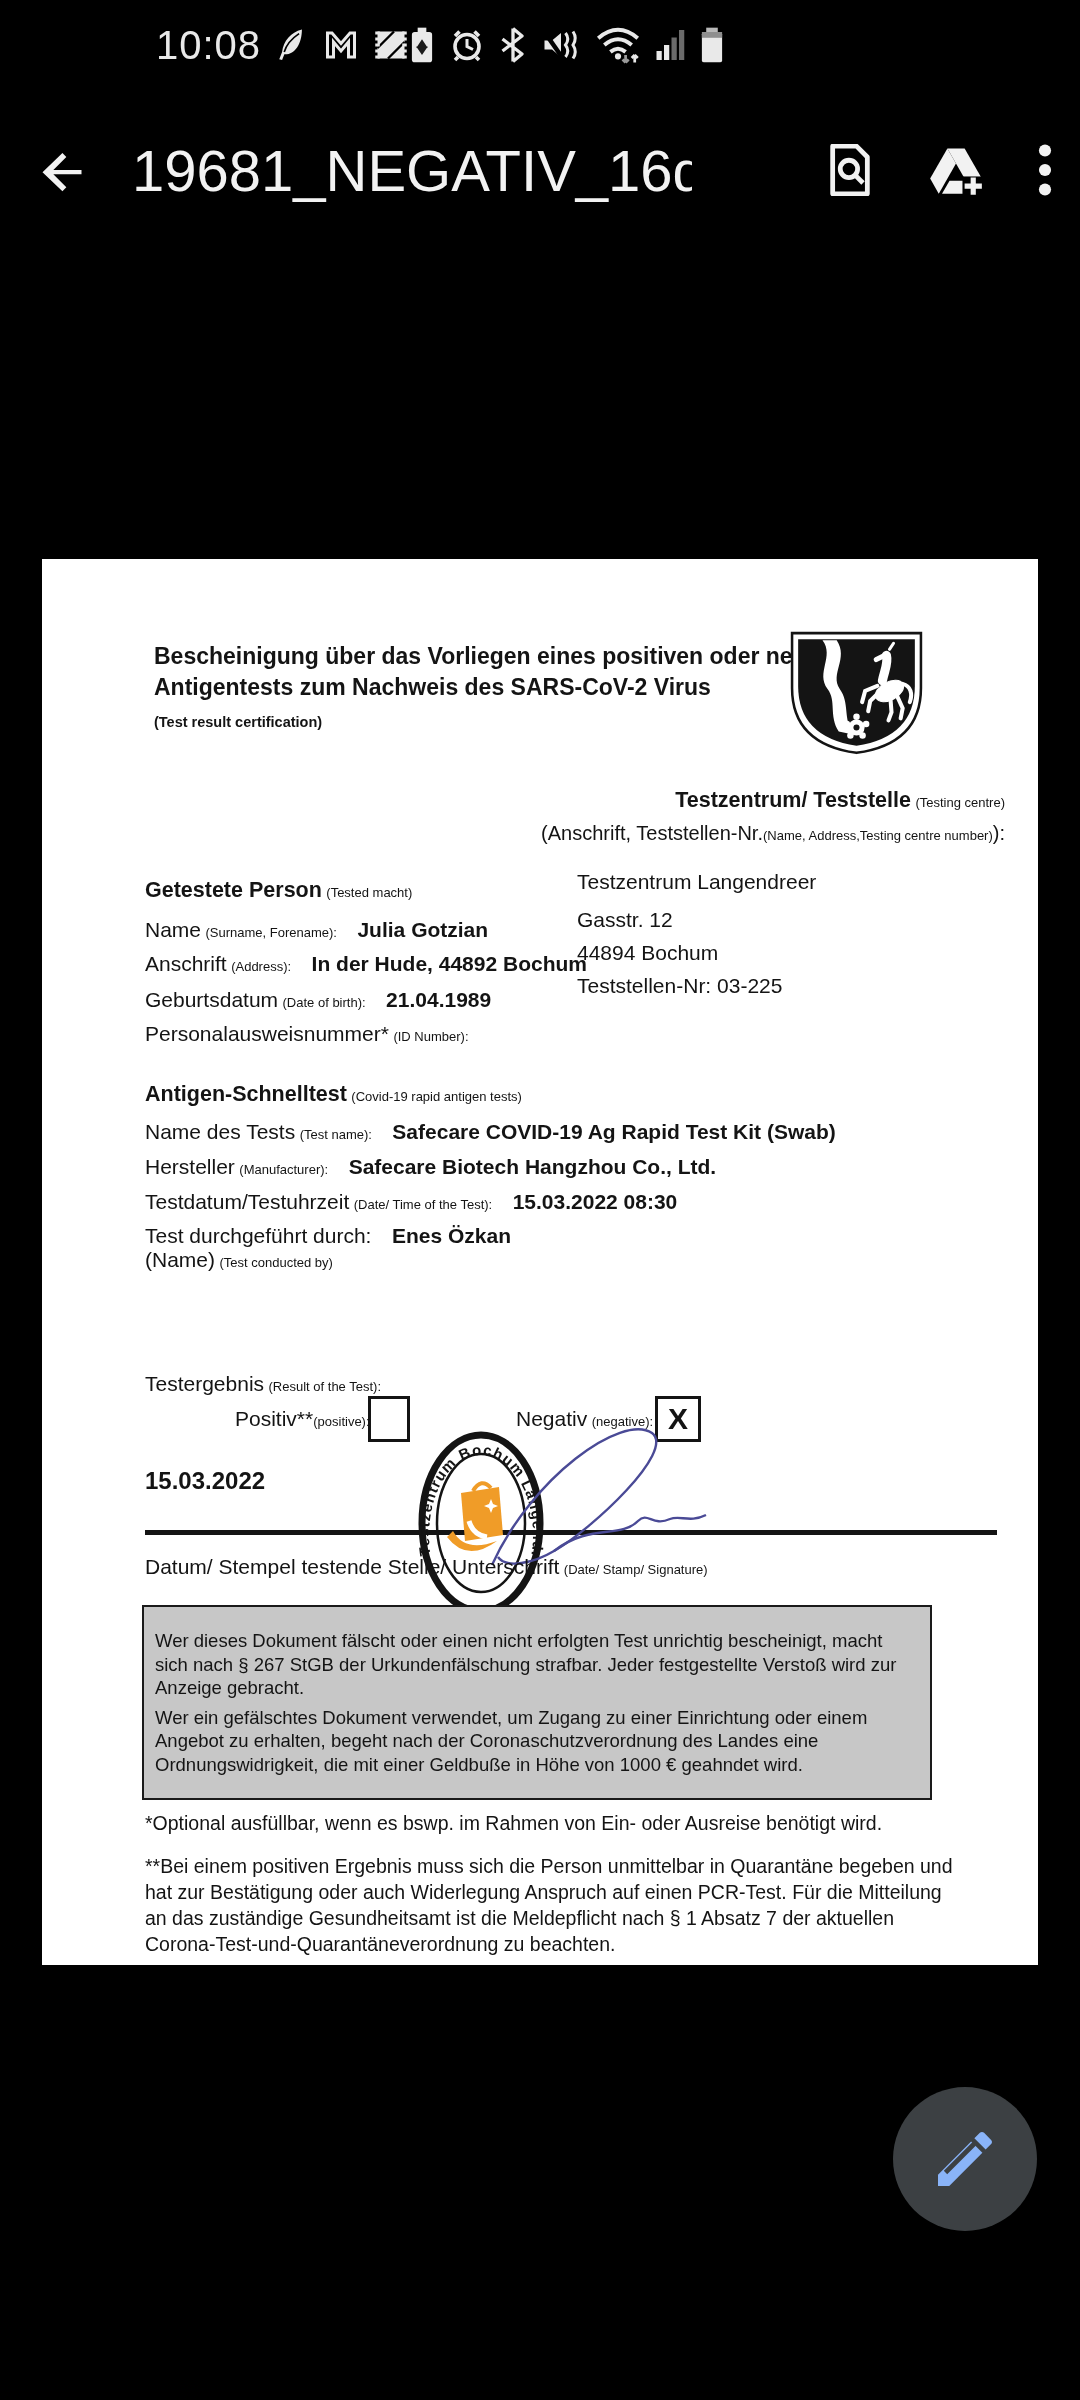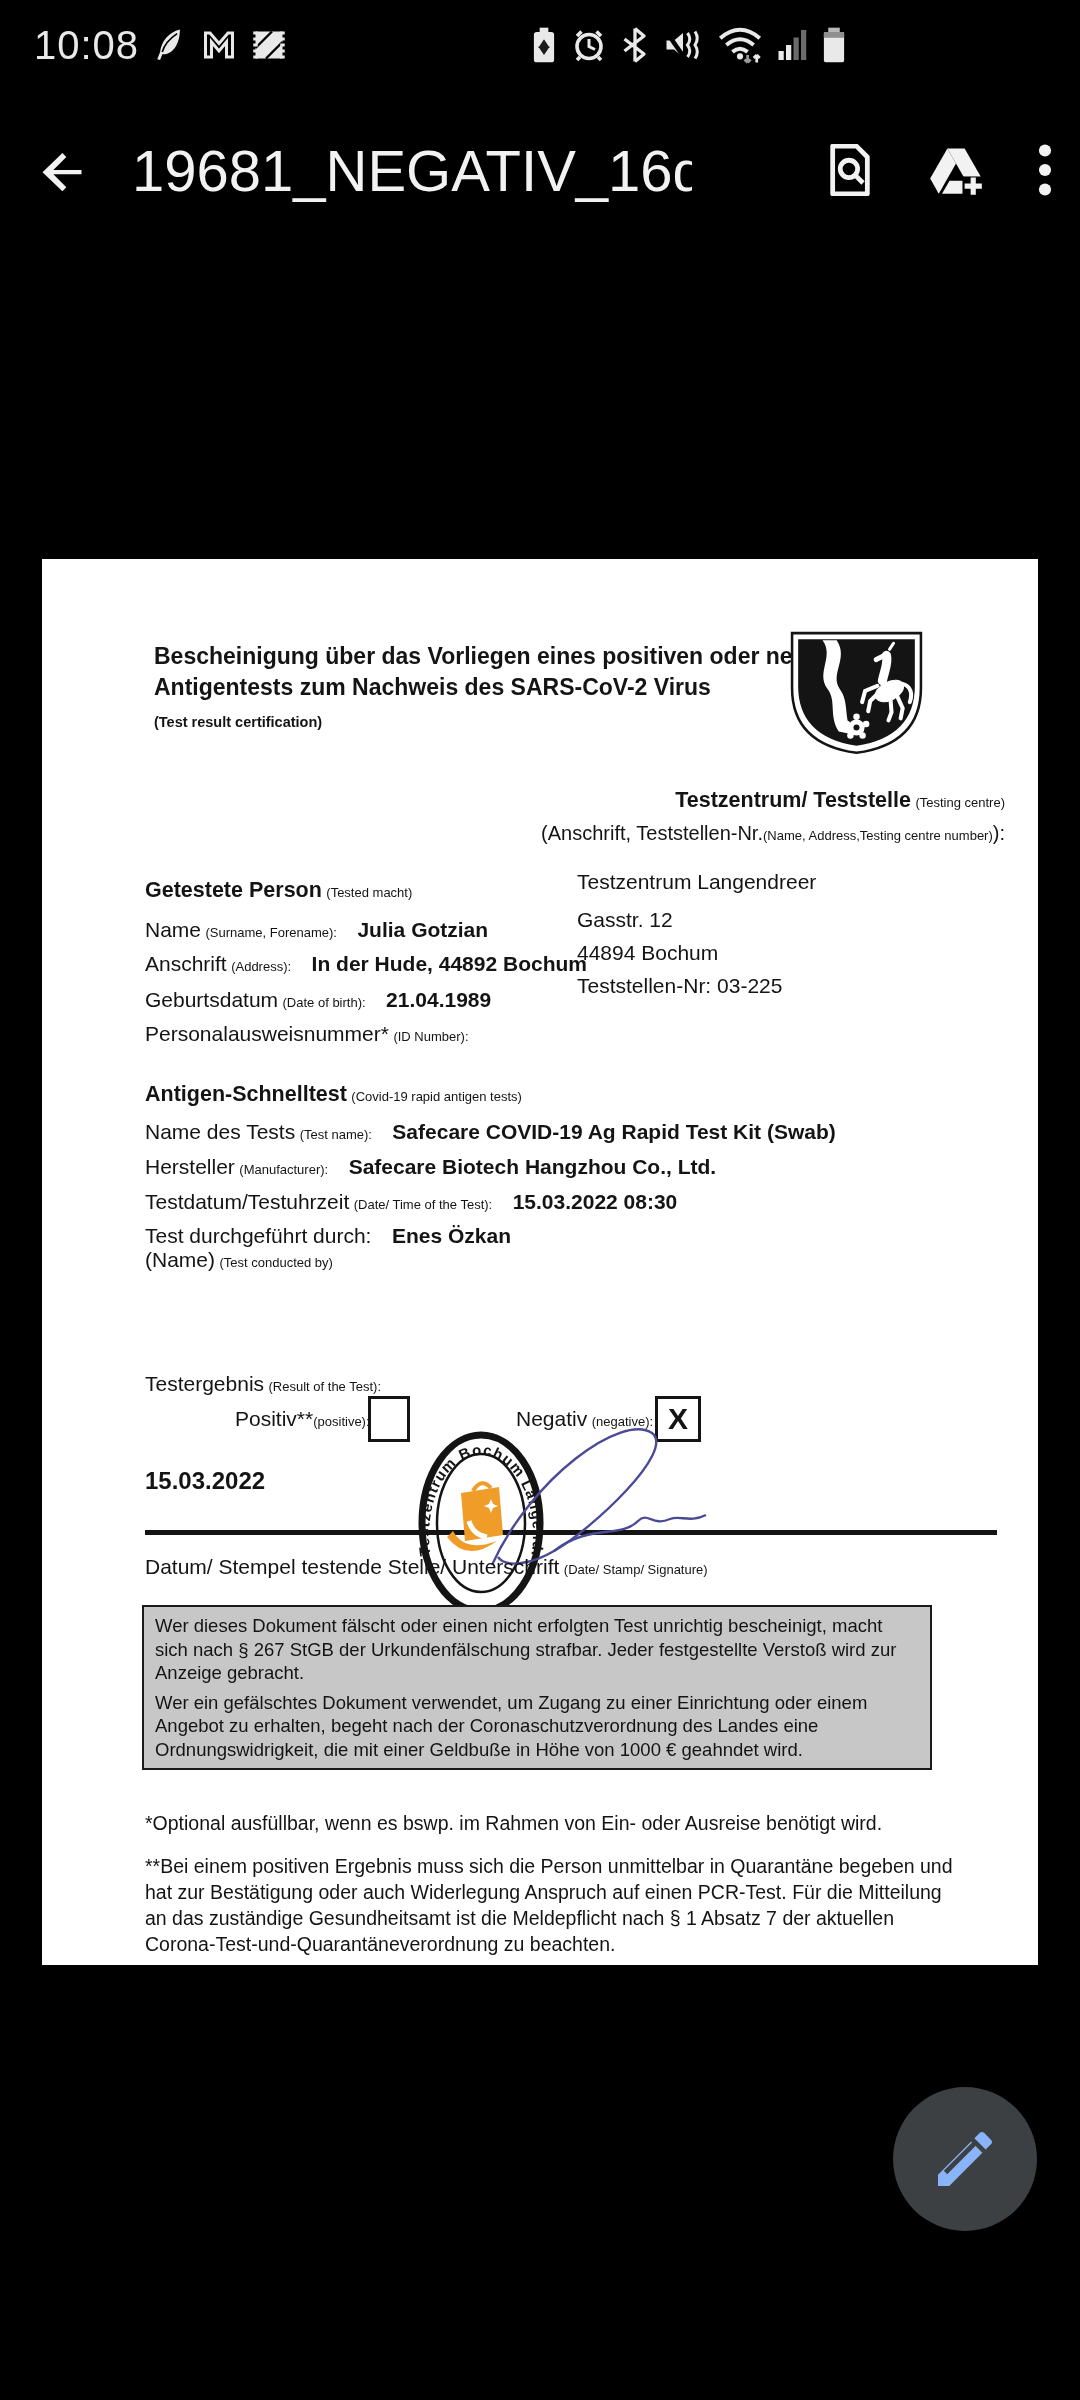--- a/index.html
+++ b/index.html
@@ -2,21 +2,21 @@
 <html><head>
 <meta charset="utf-8">
 <style>
   html,body{margin:0;padding:0;}
   body{
     width:1080px;height:2400px;position:relative;overflow:hidden;
     background:#000;font-family:"Liberation Sans", sans-serif;
   }
   
   .status-bar{position:absolute;left:0;top:0;width:881px;height:90px;
-    display:flex;align-items:center;justify-content:space-between;
+    display:flex;align-items:center;justify-content:center;
     padding:0 34px;box-sizing:border-box;color:#e9e9e9;}
   .sb-left,.sb-right{display:flex;align-items:center;gap:14px;}
   .sb-time{font-size:40px;letter-spacing:1px;}
   .sb-ic{display:flex;align-items:center;}
   .sb-ic svg{display:block;}
   
   .app-bar{position:absolute;left:0;top:110px;width:1080px;height:120px;
     display:flex;align-items:center;color:#f2f2f2;}
   .ab-back{margin-left:30px;width:64px;display:flex;justify-content:center;cursor:pointer;}
   .ab-title{font-size:58px;margin-left:38px;flex:0 1 auto;white-space:nowrap;
@@ -34,21 +34,21 @@
   .doc-title{position:absolute;left:112px;top:82px;font-weight:700;font-size:23px;line-height:31px;}
   .doc-title-sub{font-size:14.5px;line-height:22px;margin-top:8px;}
   .tz-head{position:absolute;right:33px;top:229px;text-align:right;white-space:nowrap;}
   .tz-addr{position:absolute;right:33px;top:263px;text-align:right;white-space:nowrap;font-size:20px;}
   .centre{position:absolute;left:535px;top:306px;font-weight:400;font-size:21px;line-height:33px;}
   .cbx{position:absolute;width:42px;height:46px;border:3px solid #141414;box-sizing:border-box;
     display:flex;align-items:center;justify-content:center;font-weight:700;font-size:30px;background:#fff;}
   .result-line{position:absolute;left:103px;top:971px;width:852px;height:5px;background:#141414;}
   .date-bold{position:absolute;left:103px;top:908px;font-size:24px;font-weight:700;}
   .warn-box{position:absolute;left:100px;top:1046px;width:790px;box-sizing:border-box;
-    background:#c7c7c7;border:2px solid #1a1a1a;padding:7px 11px;font-size:18.5px;line-height:23.5px;}
+    background:#c7c7c7;border:2px solid #1a1a1a;padding:22px 11px;font-size:18.5px;line-height:23.5px;}
   .warn-box p{margin:0;}
   .warn-box p + p{margin-top:6px;}
   .footnote{position:absolute;left:103px;width:822px;font-size:19.5px;line-height:26px;}
   
   .fab{position:absolute;left:893px;top:2087px;width:144px;height:144px;border-radius:50%;
     background:#3c4043;display:flex;align-items:center;justify-content:center;cursor:pointer;}
   
   .nav-bar{position:absolute;left:0;top:2240px;width:1080px;height:160px;
     display:flex;align-items:center;}
 </style>

